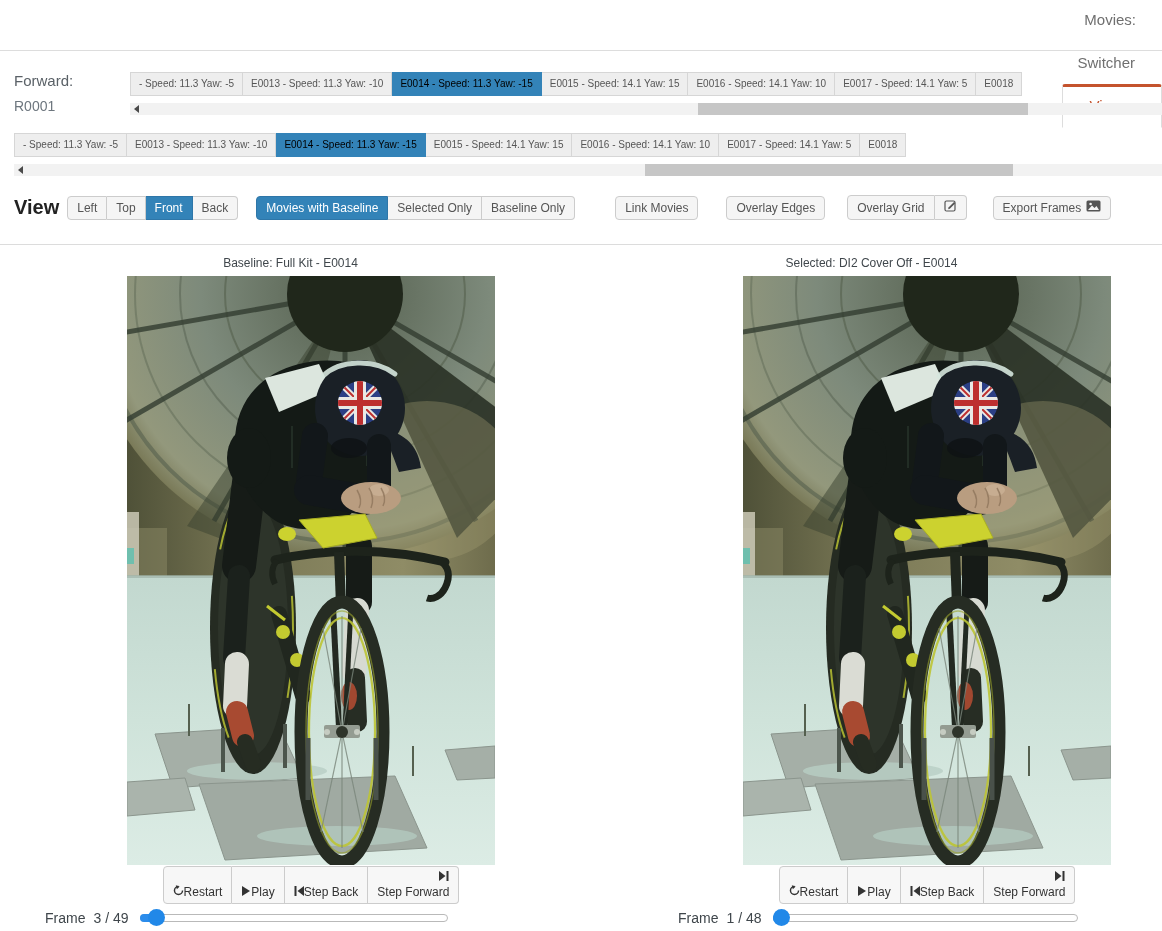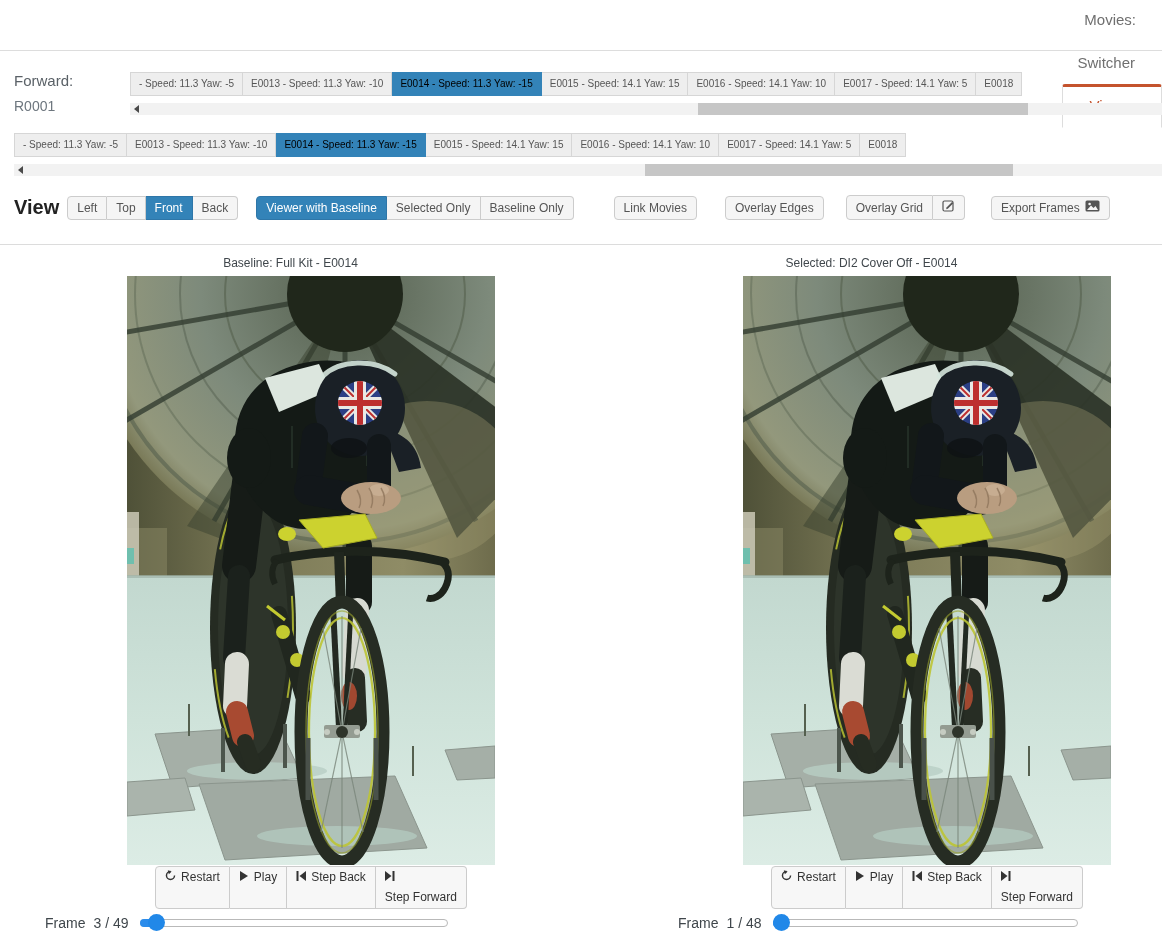--- a/index.html
+++ b/index.html
@@ -55,21 +55,21 @@
 
   
   .viewers { display:flex; }
   .viewer { width:581px; flex:0 0 auto; }
   .viewer-title { text-align:center; font-size:12px; color:#40474c; margin-top:11px; }
   .frame-img { display:block; width:368px; height:589px; margin-top:6px; background:#6d6d52; }
   .viewer.left  .frame-img, .viewer.left  .pb-controls { margin-left:127px; }
   .viewer.right .frame-img, .viewer.right .pb-controls { margin-left:162px; }
   .pb-controls { width:368px; display:flex; justify-content:center; margin-top:1px; }
   .pb-btn { font-size:12px; padding:3px 9px; background:#f7f7f7; border:1px solid #ccc;
-    color:#333; cursor:pointer; display:flex; align-items:flex-start; gap:5px; line-height:15px; }
+    color:#333; cursor:pointer; display:flex; align-items:flex-end; line-height:15px; }
   .pb-controls .pb-btn { border-radius:0; border-left-width:0; }
   .pb-controls .pb-btn:first-child { border-radius:4px 0 0 4px; border-left-width:1px; }
   .pb-controls .pb-btn:last-child { border-radius:0 4px 4px 0;flex-direction:column; }
   .framerow { display:flex; align-items:center; margin-top:5px; }
   .viewer.left  .framerow { margin-left:45px; width:403px; }
   .viewer.right .framerow { margin-left:97px; width:400px; }
   .frame-text { font-size:14px; color:#3f464b; white-space:nowrap; margin-right:12px; }
   .frame-text .num { margin-left:8px; }
   .slider { flex:1; position:relative; height:17px; cursor:pointer; }
   .slider .track { position:absolute; left:0; right:0; top:5px; height:8px;
@@ -280,21 +280,21 @@
 
 <div class="view-row">
   <span class="view-label">View</span>
   <div class="btn-group mr18">
     <button class="btn">Left</button>
     <button class="btn">Top</button>
     <button class="btn active">Front</button>
     <button class="btn">Back</button>
   </div>
   <div class="btn-group mr40">
-    <button class="btn active">Viewer with Baseline</button>
+    <button class="btn active">Movies with Baseline</button>
     <button class="btn">Selected Only</button>
     <button class="btn">Baseline Only</button>
   </div>
   <button class="btn mr28">Link Movies</button>
   <button class="btn mr22">Overlay Edges</button>
   <div class="btn-group mr26">
     <button class="btn">Overlay Grid</button>
     <button class="btn">
         <span class="icon-svg"><svg width="13" height="13" viewBox="0 0 13 13">
             <rect x="1" y="2" width="10" height="10" rx="1.5" fill="none" stroke="currentColor" stroke-width="1.2"></rect>

